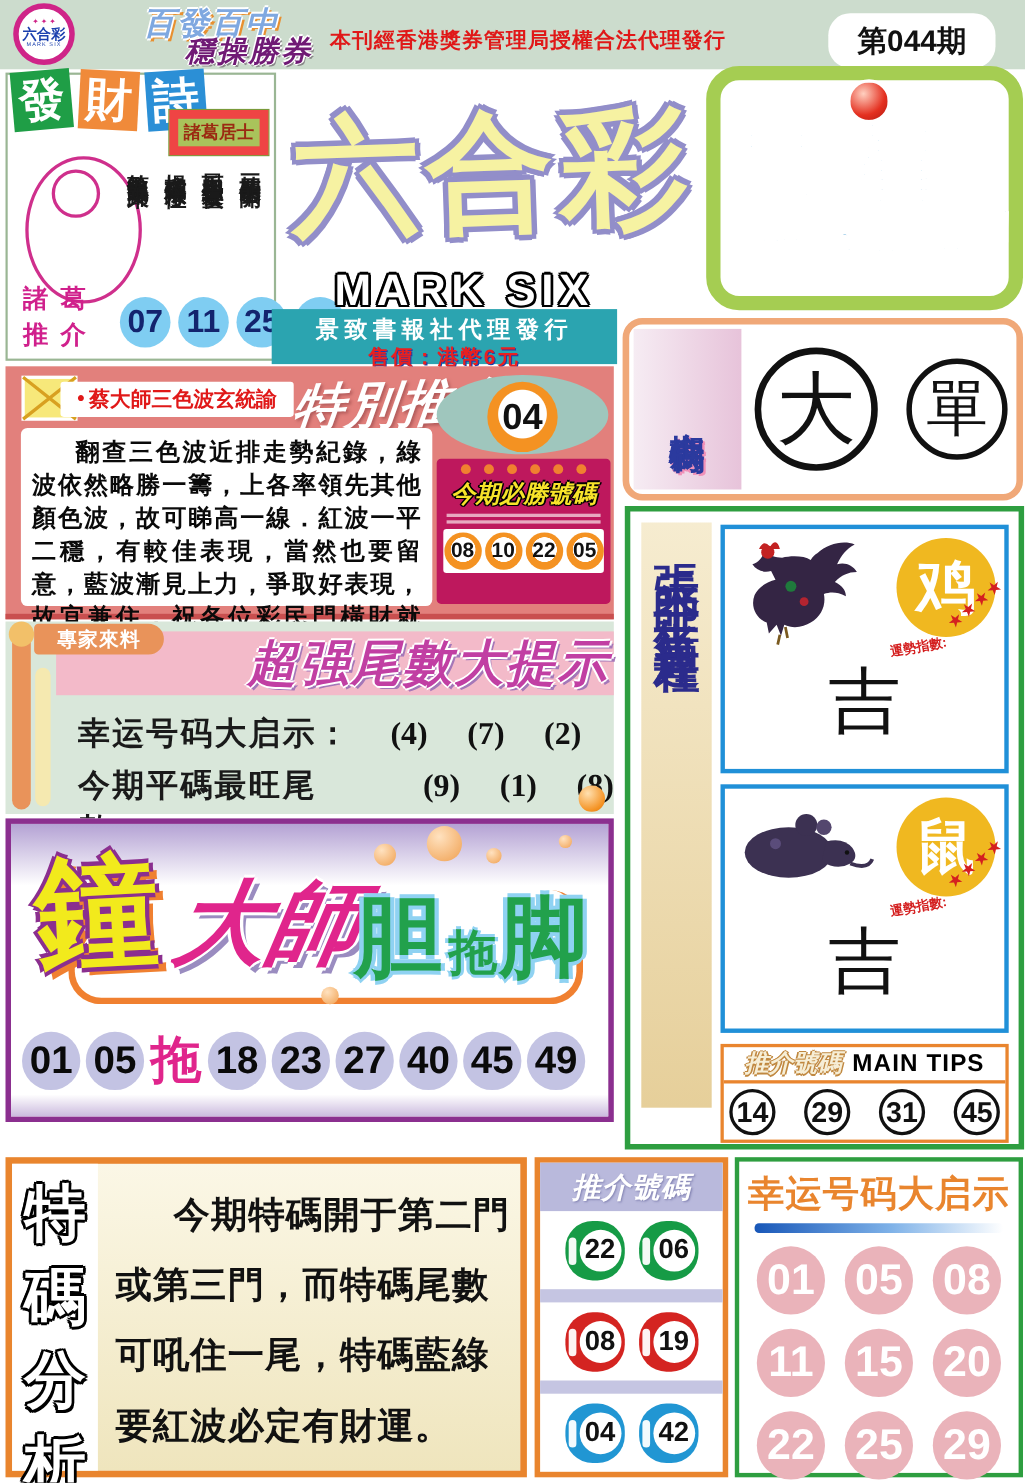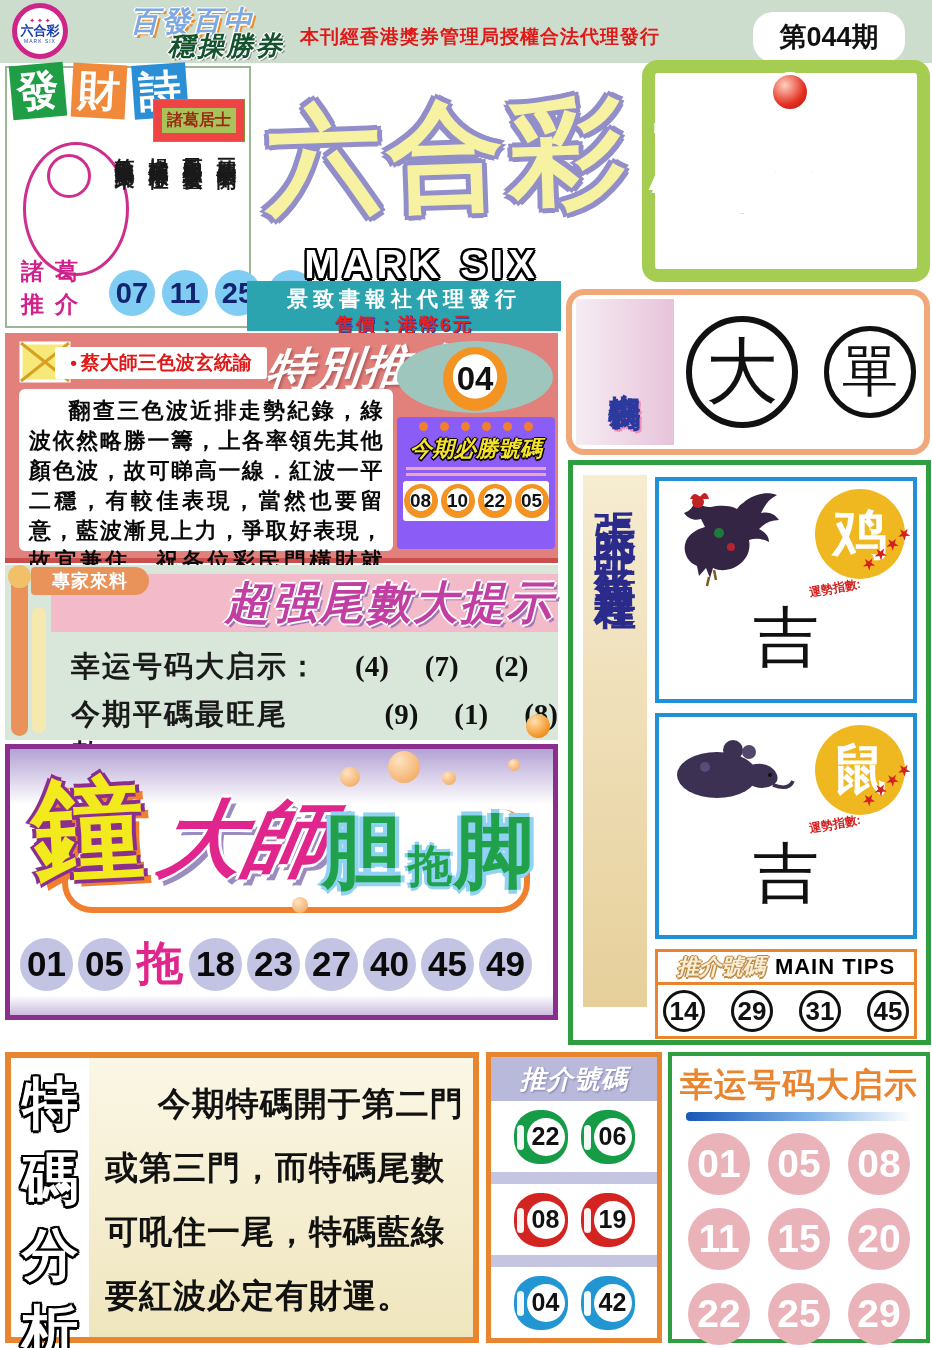--- a/index.html
+++ b/index.html
@@ -10,21 +10,21 @@
   }
   .abs { position:absolute; }
 
   
   .header { left:0; top:0; width:932px; height:63px; background:#ccdccd; }
   .logo-ring { left:12px; top:3px; width:56px; height:56px; border:5px solid #cf2488; border-radius:50%; background:#fff; display:flex; flex-direction:column; align-items:center; justify-content:center; }
   .logo-stars { font-size:7px; color:#cf2488; line-height:6px; }
   .logo-txt { font-size:13px; font-weight:bold; color:#1a3fae; line-height:14px; }
   .logo-sub { font-size:5px; color:#1a3fae; letter-spacing:1px; }
   .slogan1 { left:130px; top:2px; font-size:29px; font-weight:900; font-style:italic; color:#7fa8e0; text-shadow:1.5px 0 0 #fff,-1.5px 0 0 #fff,0 1.5px 0 #fff,0 -1.5px 0 #fff,3px 3px 0 #e89030; letter-spacing:2px; }
-  .slogan2 { left:168px; top:28px; font-size:27px; font-weight:900; font-style:italic; color:#14532d; text-shadow:1.5px 0 0 #fff,-1.5px 0 0 #fff,0 1.5px 0 #fff,0 -1.5px 0 #fff,2px 2px 0 #8a8a8a; letter-spacing:2px; }
+  .slogan2 { left:168px; top:28px; font-size:27px; font-weight:900; font-style:italic; color:#701a75; text-shadow:1.5px 0 0 #fff,-1.5px 0 0 #fff,0 1.5px 0 #fff,0 -1.5px 0 #fff,2px 2px 0 #8a8a8a; letter-spacing:2px; }
   .license { left:300px; top:24px; font-size:19px; font-weight:bold; color:#e01818; letter-spacing:1px; }
   .issue-pill { left:753px; top:12px; width:152px; height:50px; background:#fff; border-radius:20px; display:flex; align-items:center; justify-content:center; font-size:27px; font-weight:bold; color:#111; }
 
   
   .poem-box { left:5px; top:66px; width:246px; height:262px; background:#fff; border:2px solid #9ab694; }
   .poem-tiles { left:4px; top:-4px; display:flex; gap:7px; }
   .tile { width:54px; height:54px; display:flex; align-items:center; justify-content:center; font-size:42px; font-weight:900; color:#fff; }
   .tile1 { background:#1f9e46; transform:rotate(-5deg); }
   .tile2 { background:#f08a3a; transform:rotate(3deg); }
   .tile3 { background:#2b8fd6; transform:rotate(-4deg); }
@@ -40,21 +40,21 @@
   
   .big-title { left:252px; top:62px; width:392px; height:190px; display:flex; align-items:center; justify-content:center; font-size:116px; font-weight:900; letter-spacing:6px; color:#f6f2a2; transform:rotate(-2deg);
     text-shadow:5px 0 0 #928ec9,-5px 0 0 #928ec9,0 5px 0 #928ec9,0 -5px 0 #928ec9,4px 4px 0 #928ec9,-4px 4px 0 #928ec9,4px -4px 0 #928ec9,-4px -4px 0 #928ec9; }
   .mark-six { left:252px; top:242px; width:340px; text-align:center; font-size:40px; font-weight:900; letter-spacing:5px; color:#fff;
     text-shadow:2.5px 0 0 #000,-2.5px 0 0 #000,0 2.5px 0 #000,0 -2.5px 0 #000,2px 2px 0 #000,-2px 2px 0 #000,2px -2px 0 #000,-2px -2px 0 #000; }
   .banner { left:247px; top:281px; width:314px; height:50px; background:#2ba4b0; text-align:center; }
   .banner-l1 { font-family:"Liberation Serif","DejaVu Serif",serif; font-size:21px; font-weight:bold; color:#fff; letter-spacing:5px; margin-top:4px; }
   .banner-l2 { font-size:19px; font-weight:900; color:#e82020; letter-spacing:2px; text-shadow:1px 1px 0 #1a3fae; margin-top:-1px; }
 
   
-  .news-frame { left:642px; top:60px; width:288px; height:222px; border:13px solid #a5cd52; border-radius:16px; background:#fff; display:flex; align-items:center; justify-content:flex-start; }
+  .news-frame { left:642px; top:60px; width:288px; height:222px; border:13px solid #a5cd52; border-radius:30px; background:#fff; display:flex; align-items:center; justify-content:flex-end; }
   .news-txt { font-size:118px; font-weight:900; letter-spacing:0;
     background:linear-gradient(180deg,#55c2ec 0%,#1778c0 55%,#9adcf4 100%);
     -webkit-background-clip:text; background-clip:text; color:transparent;
     text-shadow:3px 0 0 #fff,-3px 0 0 #fff,0 3px 0 #fff,0 -3px 0 #fff; }
   .red-ball { left:770px; top:72px; width:40px; height:40px; border-radius:50%;
     background:radial-gradient(circle at 35% 30%, #ffd0c0, #e43020 60%, #b01810); border:3px solid #fff; }
 
   
   .spec-box { left:566px; top:289px; width:364px; height:166px; border:6px solid #f0a878; border-radius:18px; background:#fff; display:flex; }
   .spec-strip { width:98px; margin:4px; background:linear-gradient(90deg,#f6ecf3,#e7c3da); display:flex; align-items:center; justify-content:center; }
@@ -65,21 +65,21 @@
 
   
   .cai-box { left:5px; top:333px; width:553px; height:230px; background:#e2807c; border-bottom:5px solid #c94f4f; }
   .cai-strip { left:50px; top:14px; width:212px; height:32px; background:#fff; border-radius:3px; display:flex; align-items:center; justify-content:center; gap:4px; color:#e01818; font-size:19px; font-weight:900; }
   .cai-head { left:262px; top:4px; font-size:46px; font-weight:900; font-style:italic; color:#fff; transform:skew(-8deg) rotate(-2deg); text-shadow:2px 2px 3px #b05a5a; letter-spacing:2px; }
   .cai-body { left:14px; top:56px; width:374px; height:162px; background:#fff; border-radius:6px; padding:7px 10px; font-size:22px; font-weight:600; color:#0a0a0a; line-height:30px; text-align:justify; text-indent:1.8em; letter-spacing:0.5px; }
   .cai-ellipse { left:392px; top:8px; width:156px; height:72px; background:#9fc6bd; border-radius:50%; }
   .cai-ball04 { left:438px; top:14px; width:64px; height:64px; border-radius:50%;
     background:radial-gradient(circle at 50% 46%, #fff 0 46%, #f49222 48% 100%);
     display:flex; align-items:center; justify-content:center; font-size:33px; font-weight:900; color:#111; }
-  .cai-mauve { left:392px; top:84px; width:158px; height:132px; background:#8b5cf6; border-radius:4px; }
+  .cai-mauve { left:392px; top:84px; width:158px; height:132px; background:#be185d; border-radius:4px; }
   .cai-dots { display:flex; justify-content:center; gap:12px; padding-top:5px; }
   .cai-dots i { width:9px; height:9px; border-radius:50%; background:#f08030; }
   .cai-must { text-align:center; font-size:22px; font-weight:900; font-style:italic; color:#f7e32a; margin-top:3px;
     text-shadow:1.5px 0 0 #000,-1.5px 0 0 #000,0 1.5px 0 #000,0 -1.5px 0 #000,1px 1px 0 #000,-1px 1px 0 #000; }
   .cai-line { height:3px; background:#e8a8c0; margin:3px 9px 0 9px; }
   .cai-ballrow { background:#fff; margin:5px 6px 0 6px; border-radius:3px; display:flex; justify-content:center; gap:3px; padding:3px 0; }
   .orange-ball { width:34px; height:34px; border-radius:50%;
     background:radial-gradient(circle at 50% 46%, #fff 0 44%, #f49222 46% 100%);
     display:flex; align-items:center; justify-content:center; font-size:19px; font-weight:900; color:#111; }
 

